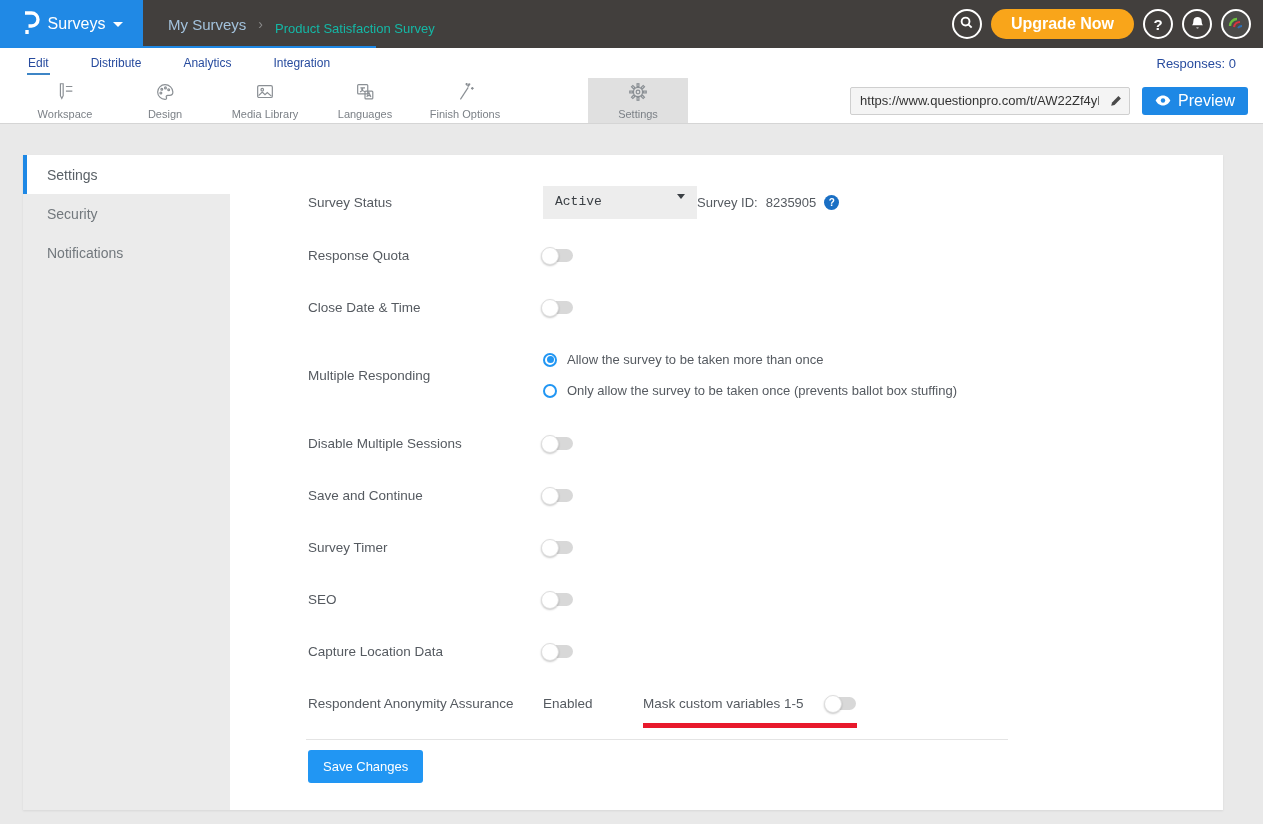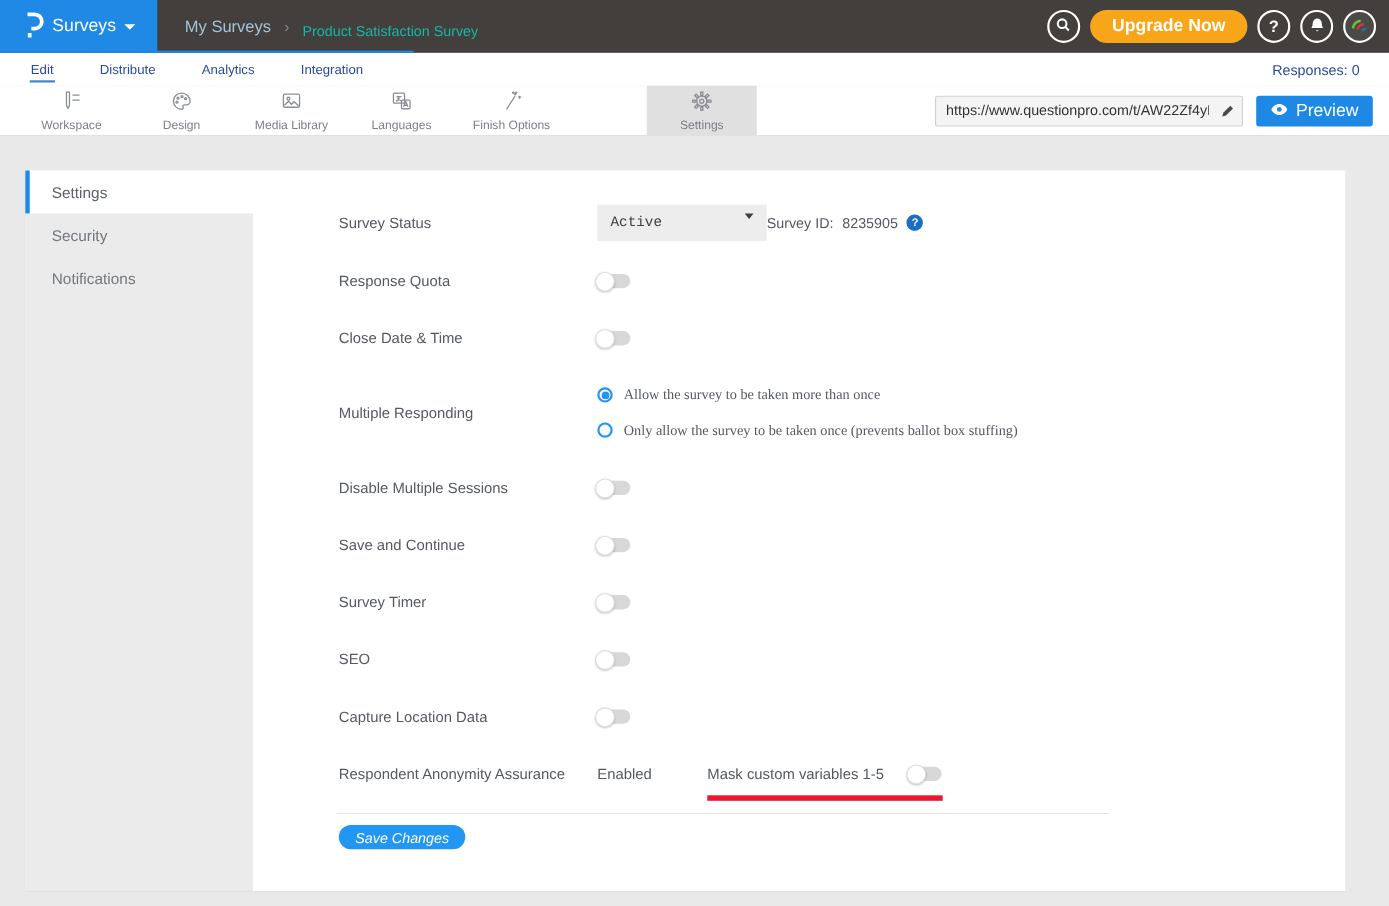--- a/index.html
+++ b/index.html
@@ -53,32 +53,32 @@
   .select-box { width:154px; height:33px; background:#ededed; display:flex; align-items:flex-start; padding:8px 12px; color:#3a3f44; font-size:13px; cursor:pointer;font-family:Liberation Mono, monospace; }
   .select-box .sel-caret { margin-left:auto; width:0; height:0; border-left:4px solid transparent; border-right:4px solid transparent; border-top:5px solid #3a3f44; }
   .sid-group { display:flex; align-items:center; gap:8px; }
   .qmark { width:15px; height:15px; border-radius:50%; background:#1a6fc4; color:#fff; font-size:10px; font-weight:bold; display:flex; align-items:center; justify-content:center; }
 
   .toggle { position:relative; width:30px; height:13px; background:#d8d8d8; border-radius:8px; display:inline-block; cursor:pointer; flex:none; }
   .toggle::before { content:""; position:absolute; left:-2px; top:-2px; width:16px; height:16px; background:#fff; border:1px solid #dedede; border-radius:50%; box-shadow:0 1px 2px rgba(0,0,0,.22); }
 
   .mr-row { min-height:64px; }
   .mr-options { display:flex; flex-direction:column; gap:16px; }
-  .mr-opt { display:flex; align-items:center; gap:10px; cursor:pointer;font-family:Liberation Serif, serif; }
+  .mr-opt { display:flex; align-items:center; gap:10px; cursor:pointer; }
   .radio { width:14px; height:14px; border:2px solid #2196f3; border-radius:50%; display:flex; align-items:center; justify-content:center; flex:none; background:#fff; }
   .radio.sel::after { content:""; width:7px; height:7px; border-radius:50%; background:#2196f3; }
   .mr-opt .otext { font-size:13px; color:#555a60; }
 
   .enabled-txt { width:100px; flex:none; font-size:13.5px; color:#555a60; }
   .mask-group { position:relative; display:flex; align-items:center; gap:22px; }
   .mask-label { font-size:13.5px; color:#555a60; }
   .red-underline { position:absolute; left:0; top:27px; width:214px; height:5px; background:#e8192c; }
 
   .divider { width:702px; border-top:1px solid #e4e4e4; margin:12px 0 10px -2px; }
-  .save-btn { background:#2196f3; color:#fff; border:none; border-radius:11px; height:22px; padding:0 15px; font-size:13px; font-family:"Liberation Sans",sans-serif; cursor:pointer;font-style:italic; }
+  .save-btn { background:#2196f3; color:#fff; border:none; border-radius:3px; height:33px; padding:0 15px; font-size:13px; font-family:"Liberation Sans",sans-serif; cursor:pointer; }
 </style>
 </head>
 <body>
 
 <div class="header">
   <div class="logo-block">
     <span>
       <svg width="20" height="26" viewBox="0 0 20 26">
         <path d="M5 3 h6.5 a6.5 6.5 0 0 1 0 13 h-3" stroke="#fff" stroke-width="3.4" fill="none"></path>
         <path d="M7 20 v4" stroke="#fff" stroke-width="3.4" fill="none"></path>

